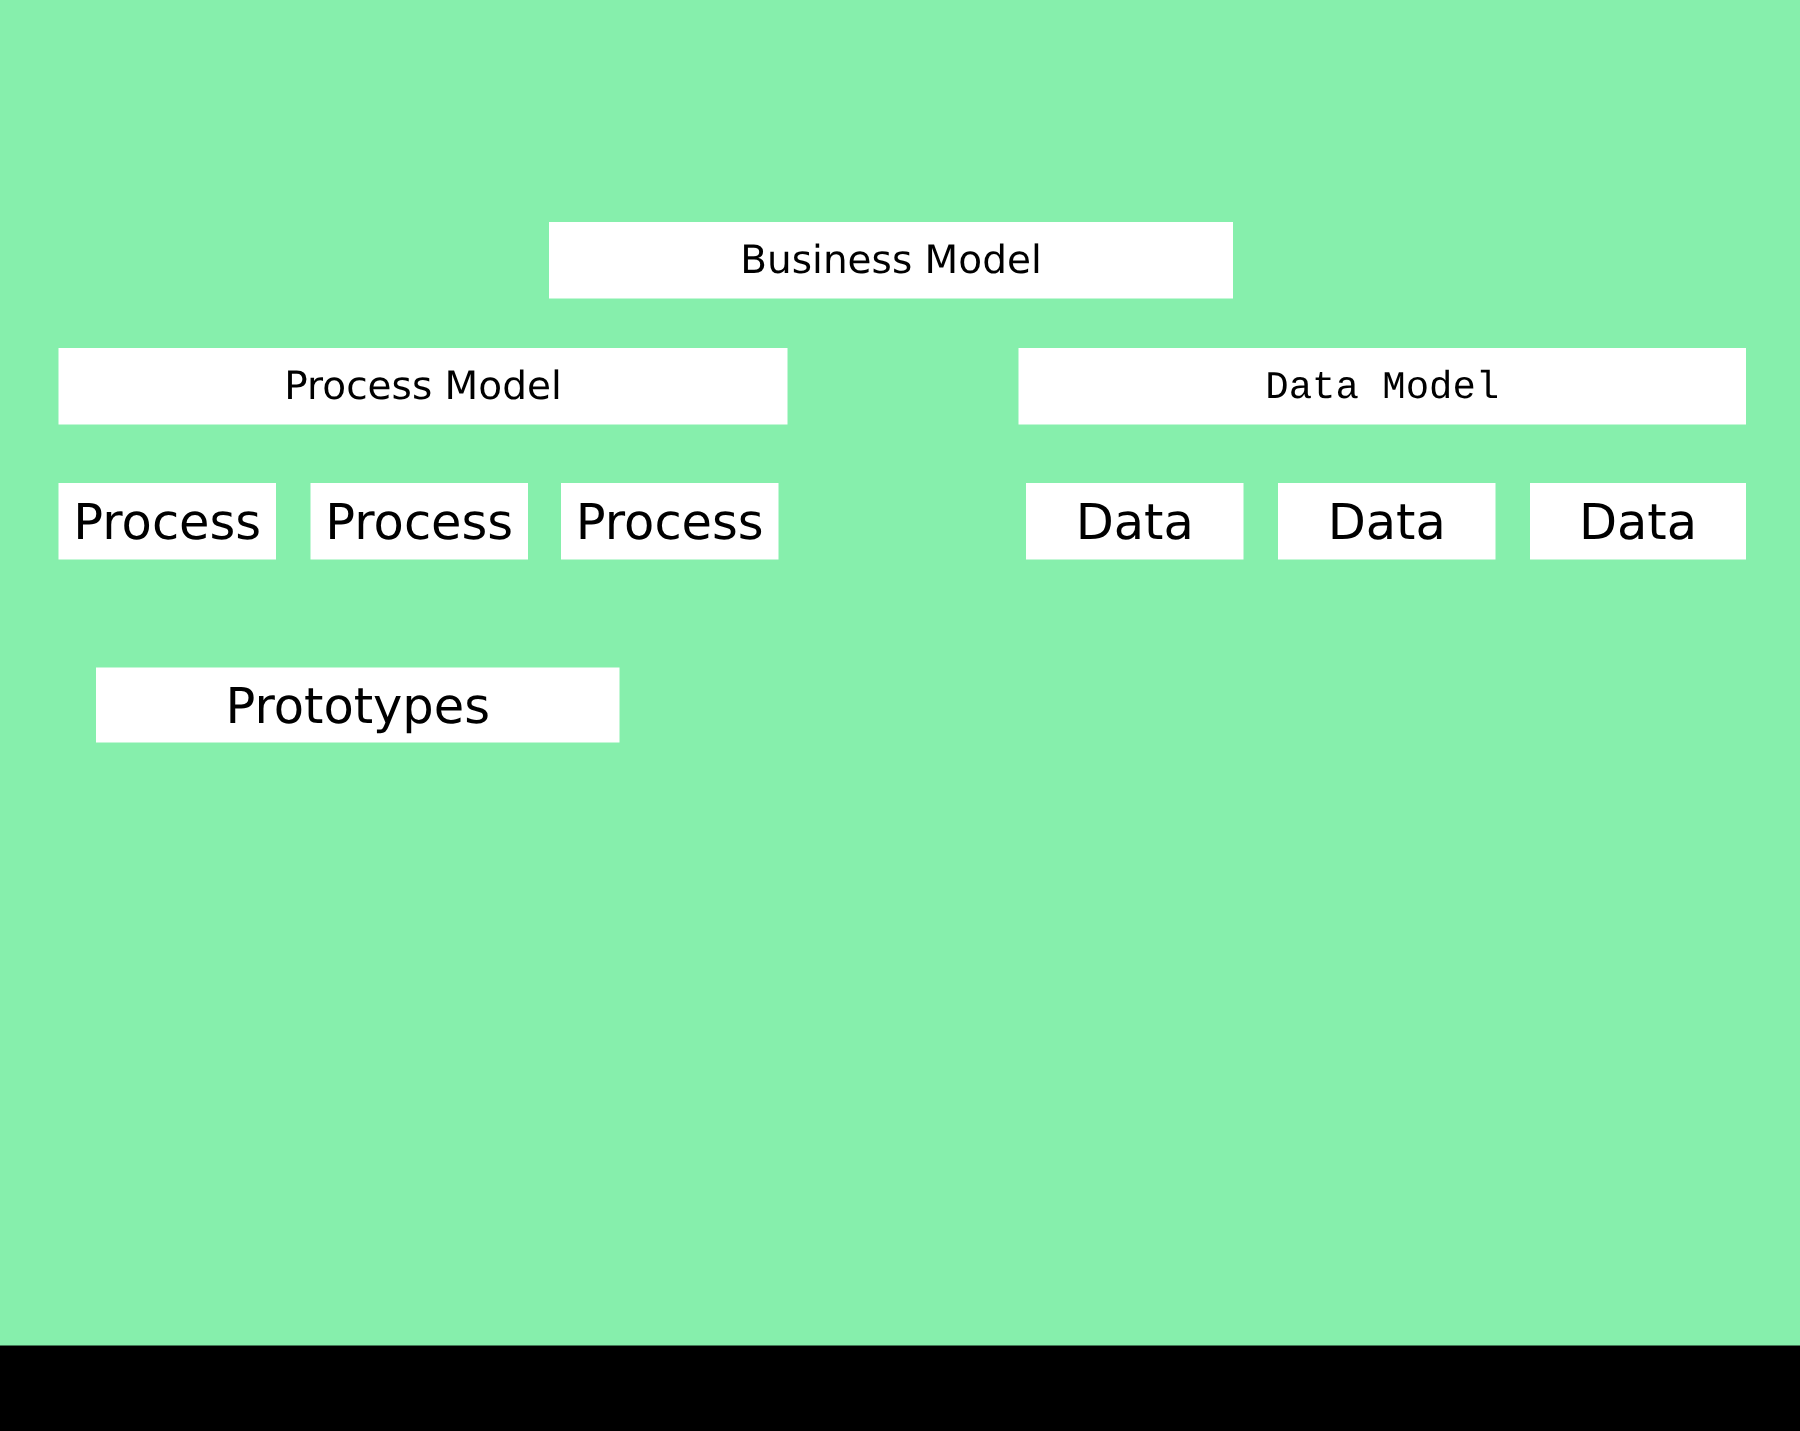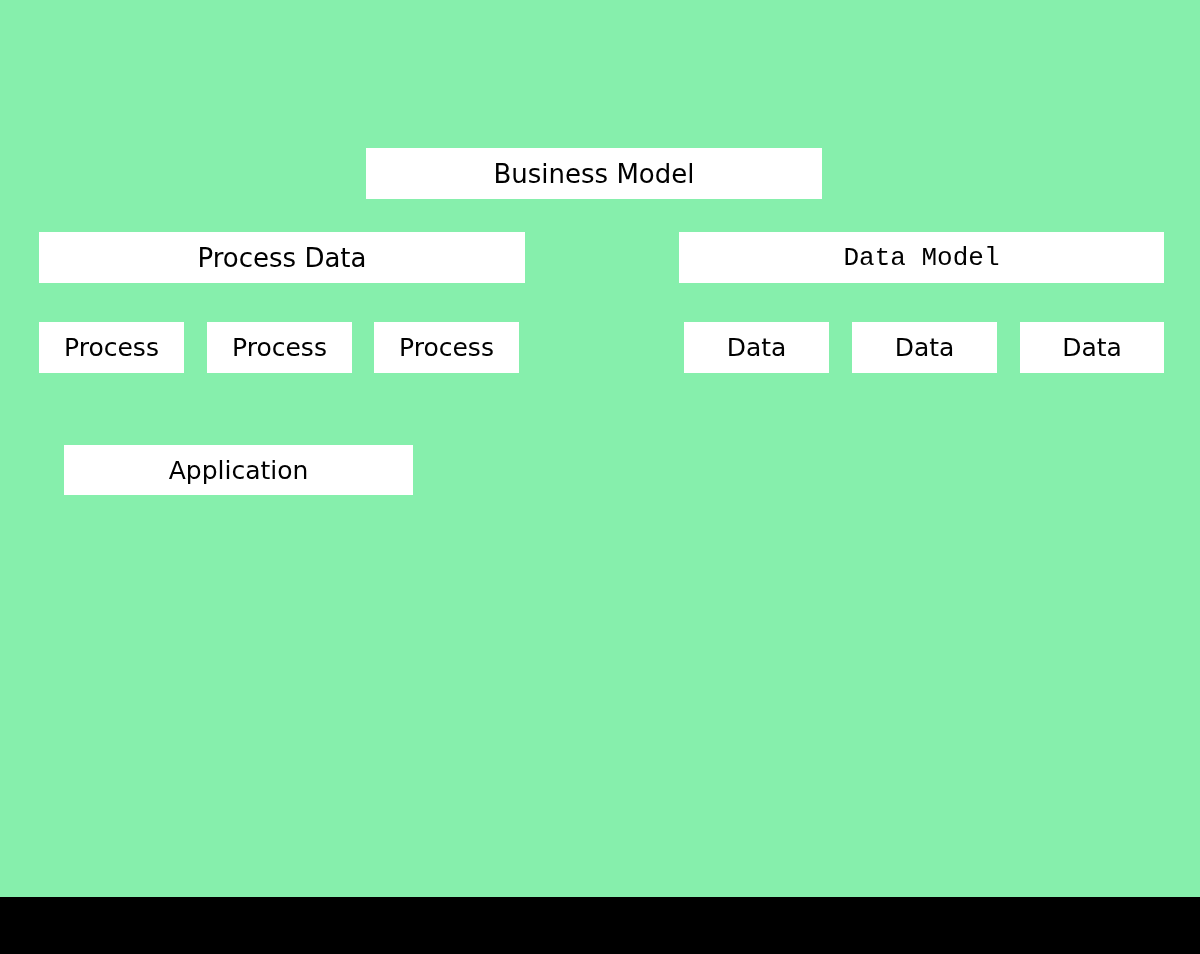--- a/index.html
+++ b/index.html
@@ -30,21 +30,21 @@
     justify-content: center;
     text-align: center;
     line-height: 1;
     white-space: nowrap;
     overflow: hidden;
     font-family: "DejaVu Sans", "Liberation Sans", sans-serif;
     font-weight: 400;
   }
   .node-label {
     display: block;
-    font-size: 25px;
+    font-size: 33px;
     letter-spacing: 0px;
   }
   
   #node-business-model { left: 366px; top: 148px; width: 456px; height: 51px; }
   #node-business-model .node-label { font-size: 26px; }
   
   #node-process-model  { left: 39px;  top: 232px; width: 486px; height: 51px; }
   #node-data-model     { left: 679px; top: 232px; width: 485px; height: 51px; font-family: Liberation Mono, monospace; }
   #node-process-model .node-label,
   #node-data-model .node-label { font-size: 26px; }
@@ -63,21 +63,21 @@
 </head>
 <body>
 
 <div id="canvas">
 
   <div class="node" id="node-business-model">
     <span class="node-label">Business Model</span>
   </div>
 
   <div class="node" id="node-process-model">
-    <span class="node-label">Process Data</span>
+    <span class="node-label">Process Model</span>
   </div>
 
   <div class="node" id="node-data-model">
     <span class="node-label">Data Model</span>
   </div>
 
   <div class="node" id="node-process-1">
     <span class="node-label">Process</span>
   </div>
 
@@ -95,17 +95,17 @@
 
   <div class="node" id="node-data-2">
     <span class="node-label">Data</span>
   </div>
 
   <div class="node" id="node-data-3">
     <span class="node-label">Data</span>
   </div>
 
   <div class="node" id="node-pseudocode">
-    <span class="node-label">Application</span>
+    <span class="node-label">Prototypes</span>
   </div>
 
 
 </div>
 
 </body></html>

